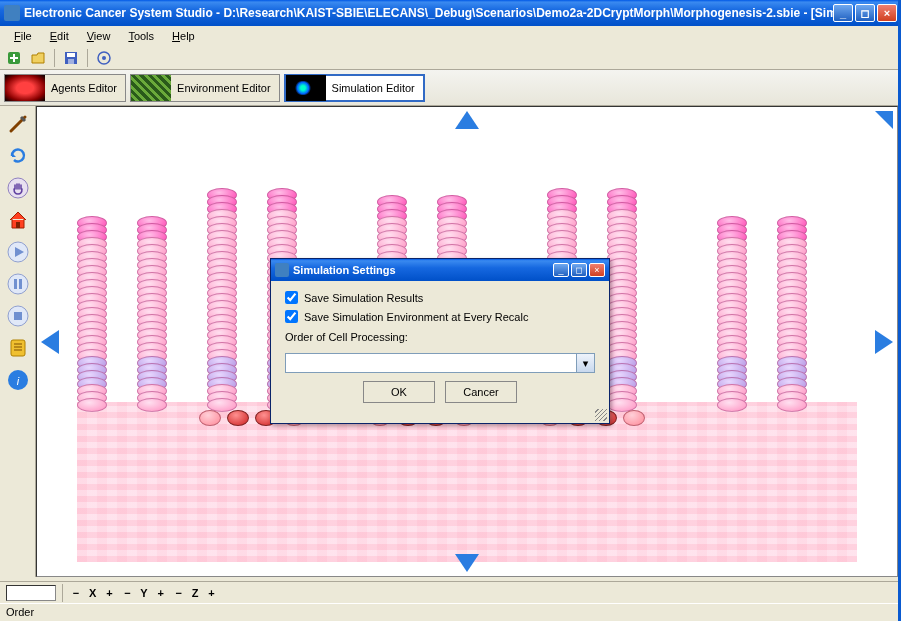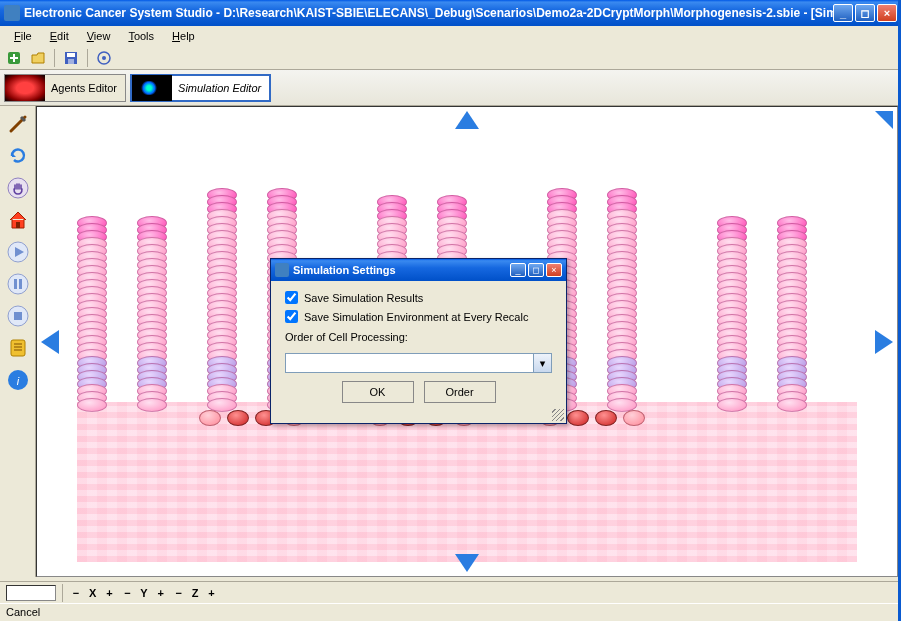--- a/index.html
+++ b/index.html
@@ -19,21 +19,21 @@
 .menubar .menu-item .ul { text-decoration: underline; }
 
 
 .toolbar-small { height: 24px; background: #ece9d8; border-bottom: 1px solid #aca899; display: flex; align-items: center; padding: 0 4px; gap: 4px; }
 .tb-btn { width: 20px; height: 20px; display: flex; align-items: center; justify-content: center; cursor: pointer; }
 .tb-sep { width: 1px; height: 18px; background: #aca899; margin: 0 2px; }
 
 
 .editor-tabs { height: 36px; background: linear-gradient(to bottom, #f4f4f0, #e8e6da); display: flex; align-items: center; padding: 2px 4px; gap: 4px; border-bottom: 1px solid #aca899; }
 .editor-tab { height: 28px; display: flex; align-items: center; border: 1px solid #888; padding: 0 8px 0 0; gap: 6px; cursor: pointer; background: #ece9d8; }
-.editor-tab.active { border: 2px solid #316ac5; background: #fff; font-style: italic; }
+.editor-tab.active { border: 2px solid #316ac5; background: #fff; }
 .editor-tab .tab-thumb { width: 40px; height: 26px; background: #333; }
 .editor-tab .tab-thumb.red { background: radial-gradient(ellipse at center, #ff4040 30%, #8b0000 70%, #000 100%); }
 .editor-tab .tab-thumb.green { background: repeating-linear-gradient(45deg, #2a5a1a, #2a5a1a 3px, #6aaa3a 3px, #6aaa3a 6px); }
 .editor-tab .tab-thumb.sim { background: #000; position: relative; }
 .editor-tab .tab-thumb.sim::after { content:''; position:absolute; left:8px; top:6px; width:18px; height:14px; background: radial-gradient(circle, #00ffcc 20%, #0066ff 50%, transparent 70%); border-radius: 40%; }
 
 
 .main { position: absolute; top: 106px; left: 0; right: 3px; bottom: 44px; display: flex; }
 .side-toolbar { width: 36px; background: #ece9d8; border-right: 1px solid #aca899; display: flex; flex-direction: column; align-items: center; padding-top: 4px; gap: 4px; }
 .side-btn { width: 28px; height: 28px; display:flex; align-items:center; justify-content:center; cursor:pointer; border-radius: 3px; }
@@ -67,21 +67,21 @@
 
 .axis-bar { position:absolute; left:0; right:3px; bottom:18px; height:22px; background:#ece9d8; border-top:1px solid #aca899; display:flex; align-items:center; padding:0 6px; gap:4px; }
 .axis-input { width:50px; height:16px; border:1px inset #888; background:#fff; }
 .axis-lbl { font-weight:bold; padding:0 2px; }
 .axis-btn { width:14px; height:16px; display:flex; align-items:center; justify-content:center; cursor:pointer; font-weight:bold; }
 
 
 .statusbar { position:absolute; left:0; right:3px; bottom:0; height:18px; background:#ece9d8; border-top:1px solid #fff; padding:2px 6px; }
 
 
-.dialog { position:absolute; left:270px; top:258px; width:297px; background:#ece9d8; border:1px solid #0a246a; box-shadow: 2px 2px 4px rgba(0,0,0,.3); }
+.dialog { position:absolute; left:270px; top:258px; width:340px; background:#ece9d8; border:1px solid #0a246a; box-shadow: 2px 2px 4px rgba(0,0,0,.3); }
 .dialog .dlg-title { height:22px; background: linear-gradient(to bottom, #0058e6 0%, #3a8af0 8%, #1668e0 40%, #0050c8 100%); display:flex; align-items:center; padding:0 4px; color:white; }
 .dialog .dlg-title .dlg-icon { width:14px; height:14px; margin-right:4px; background:#4080c0; border-radius:2px; }
 .dialog .dlg-title .dlg-text { flex:1; font-weight:bold; }
 .dialog .dlg-title .dlg-btns { display:flex; gap:2px; }
 .dialog .dlg-title .dlg-btn { width:16px; height:14px; background: linear-gradient(to bottom, #6fa8f0, #2060c0); border:1px solid #fff; border-radius:2px; display:flex; align-items:center; justify-content:center; color:white; font-size:9px; cursor:pointer; }
 .dialog .dlg-title .dlg-btn.close { background: linear-gradient(to bottom, #f08070, #d04020); }
 .dialog .dlg-body { padding:10px 14px;border-radius:12px; }
 .dialog .chk-row { display:flex; align-items:center; gap:6px; margin-bottom:6px; }
 .dialog .chk-row input { width:13px; height:13px; }
 .dialog .field-lbl { margin-top:8px; margin-bottom:10px; }
@@ -144,20 +144,24 @@
         <circle cx="8" cy="8" r="2" fill="#4060c0"></circle>
       </svg>
     </div>
 </div>
 
 <div class="editor-tabs">
   <div class="editor-tab">
     <div class="tab-thumb red"></div>
     <span>Agents Editor</span>
   </div>
+  <div class="editor-tab">
+    <div class="tab-thumb green"></div>
+    <span>Environment Editor</span>
+  </div>
   <div class="editor-tab active">
     <div class="tab-thumb sim"></div>
     <span>Simulation Editor</span>
   </div>
 </div>
 
 <div class="main">
   <div class="side-toolbar">
     <div class="side-btn">
         <svg width="22" height="22">
@@ -581,21 +585,21 @@
   <div class="axis-btn">+</div>
   <div class="axis-btn">−</div>
   <div class="axis-lbl">Y</div>
   <div class="axis-btn">+</div>
   <div class="axis-btn">−</div>
   <div class="axis-lbl">Z</div>
   <div class="axis-btn">+</div>
 </div>
 
 <div class="statusbar">
-  <span>Cancel</span>
+  <span>Order</span>
 </div>
 
 <div class="dialog">
   <div class="dlg-title">
     <div class="dlg-icon"></div>
     <div class="dlg-text">Simulation Settings</div>
     <div class="dlg-btns">
       <div class="dlg-btn">_</div>
       <div class="dlg-btn">◻</div>
       <div class="dlg-btn close">×</div>
@@ -610,19 +614,19 @@
       <input type="checkbox" checked="" style="">
       <span>Save Simulation Environment at Every Recalc</span>
     </div>
     <div class="field-lbl">Order of Cell Processing:</div>
     <div class="combo">
       <input type="text" value="" style="">
       <div class="combo-btn">▾</div>
     </div>
     <div class="dlg-footer">
       <button>OK</button>
-      <button>Order</button>
+      <button>Cancer</button>
     </div>
   </div>
   <div class="resize-grip"></div>
 </div>
 
 <div class="win-right"></div>
 
 </body></html>

